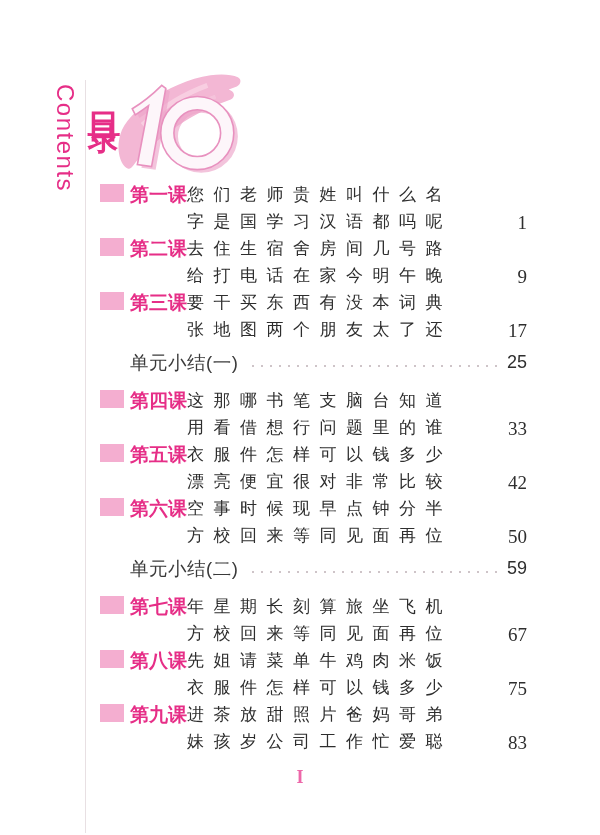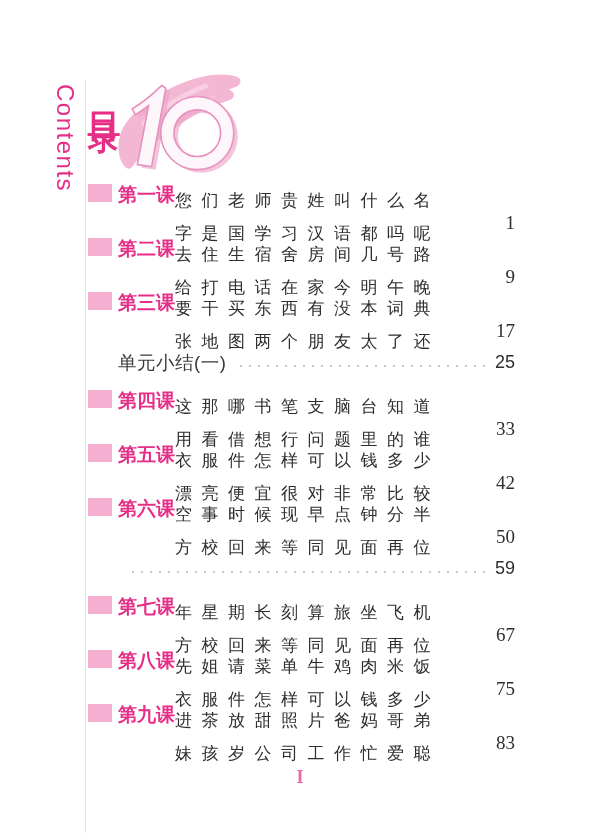--- a/index.html
+++ b/index.html
@@ -22,37 +22,37 @@
   
   .toc-title {
     position:absolute; left:88px; top:86px;
     writing-mode:vertical-rl; text-orientation:upright;
     font-size:33px; font-weight:bold; line-height:1.0;
     letter-spacing:10px; color:#E62E87;
     font-family:"Liberation Sans", sans-serif;
   }
   .header-art { position:absolute; left:114px; top:70px; width:132px; height:112px; }
 
-  .toc-list { position:absolute; left:88px; top:181px; width:427px; }
+  .toc-list { position:absolute; left:100px; top:181px; width:427px; }
 
   .row.lesson { position:relative; height:54px; }
   .sq {
     position:absolute; left:0; top:3px; width:24px; height:18px;
     background:#F4AED0;
   }
   .lbl {
     position:absolute; left:30px; top:1px; width:60px;
     font-size:19px; font-weight:bold; color:#E62E87; line-height:25px;
     white-space:nowrap; letter-spacing:0px;
   }
   .chars { position:absolute; left:87px; top:0; display:block; }
   .cl {
     display:block; line-height:27px; white-space:nowrap;
     font-family:"Liberation Serif", serif;
-    font-size:17px; letter-spacing:9.5px; color:#2E2E2E;margin-top:6px;
+    font-size:17px; letter-spacing:9.5px; color:#2E2E2E;
   }
   .pnum {
     position:absolute; right:0; bottom:3px;
     font-family:"Liberation Serif", serif;
     font-size:19px; color:#2E2E2E; line-height:1;
   }
   .row.summary {
     display:flex; align-items:center; height:30px;
     margin:4px 0 10px 0; padding-left:30px;
   }
@@ -163,20 +163,21 @@
     <span class="sq"></span>
     <span class="lbl">第六课</span>
     <span class="chars">
       <span class="cl">空事时候现早点钟分半</span>
       <span class="cl">方校回来等同见面再位</span>
     </span>
     <span class="pnum">50</span>
   </div>
 
   <div class="row summary">
+    <span class="slbl">单元小结(二)</span>
     <span class="leader"></span>
     <span class="spnum">59</span>
   </div>
 
   <div class="row lesson">
     <span class="sq"></span>
     <span class="lbl">第七课</span>
     <span class="chars">
       <span class="cl">年星期长刻算旅坐飞机</span>
       <span class="cl">方校回来等同见面再位</span>

